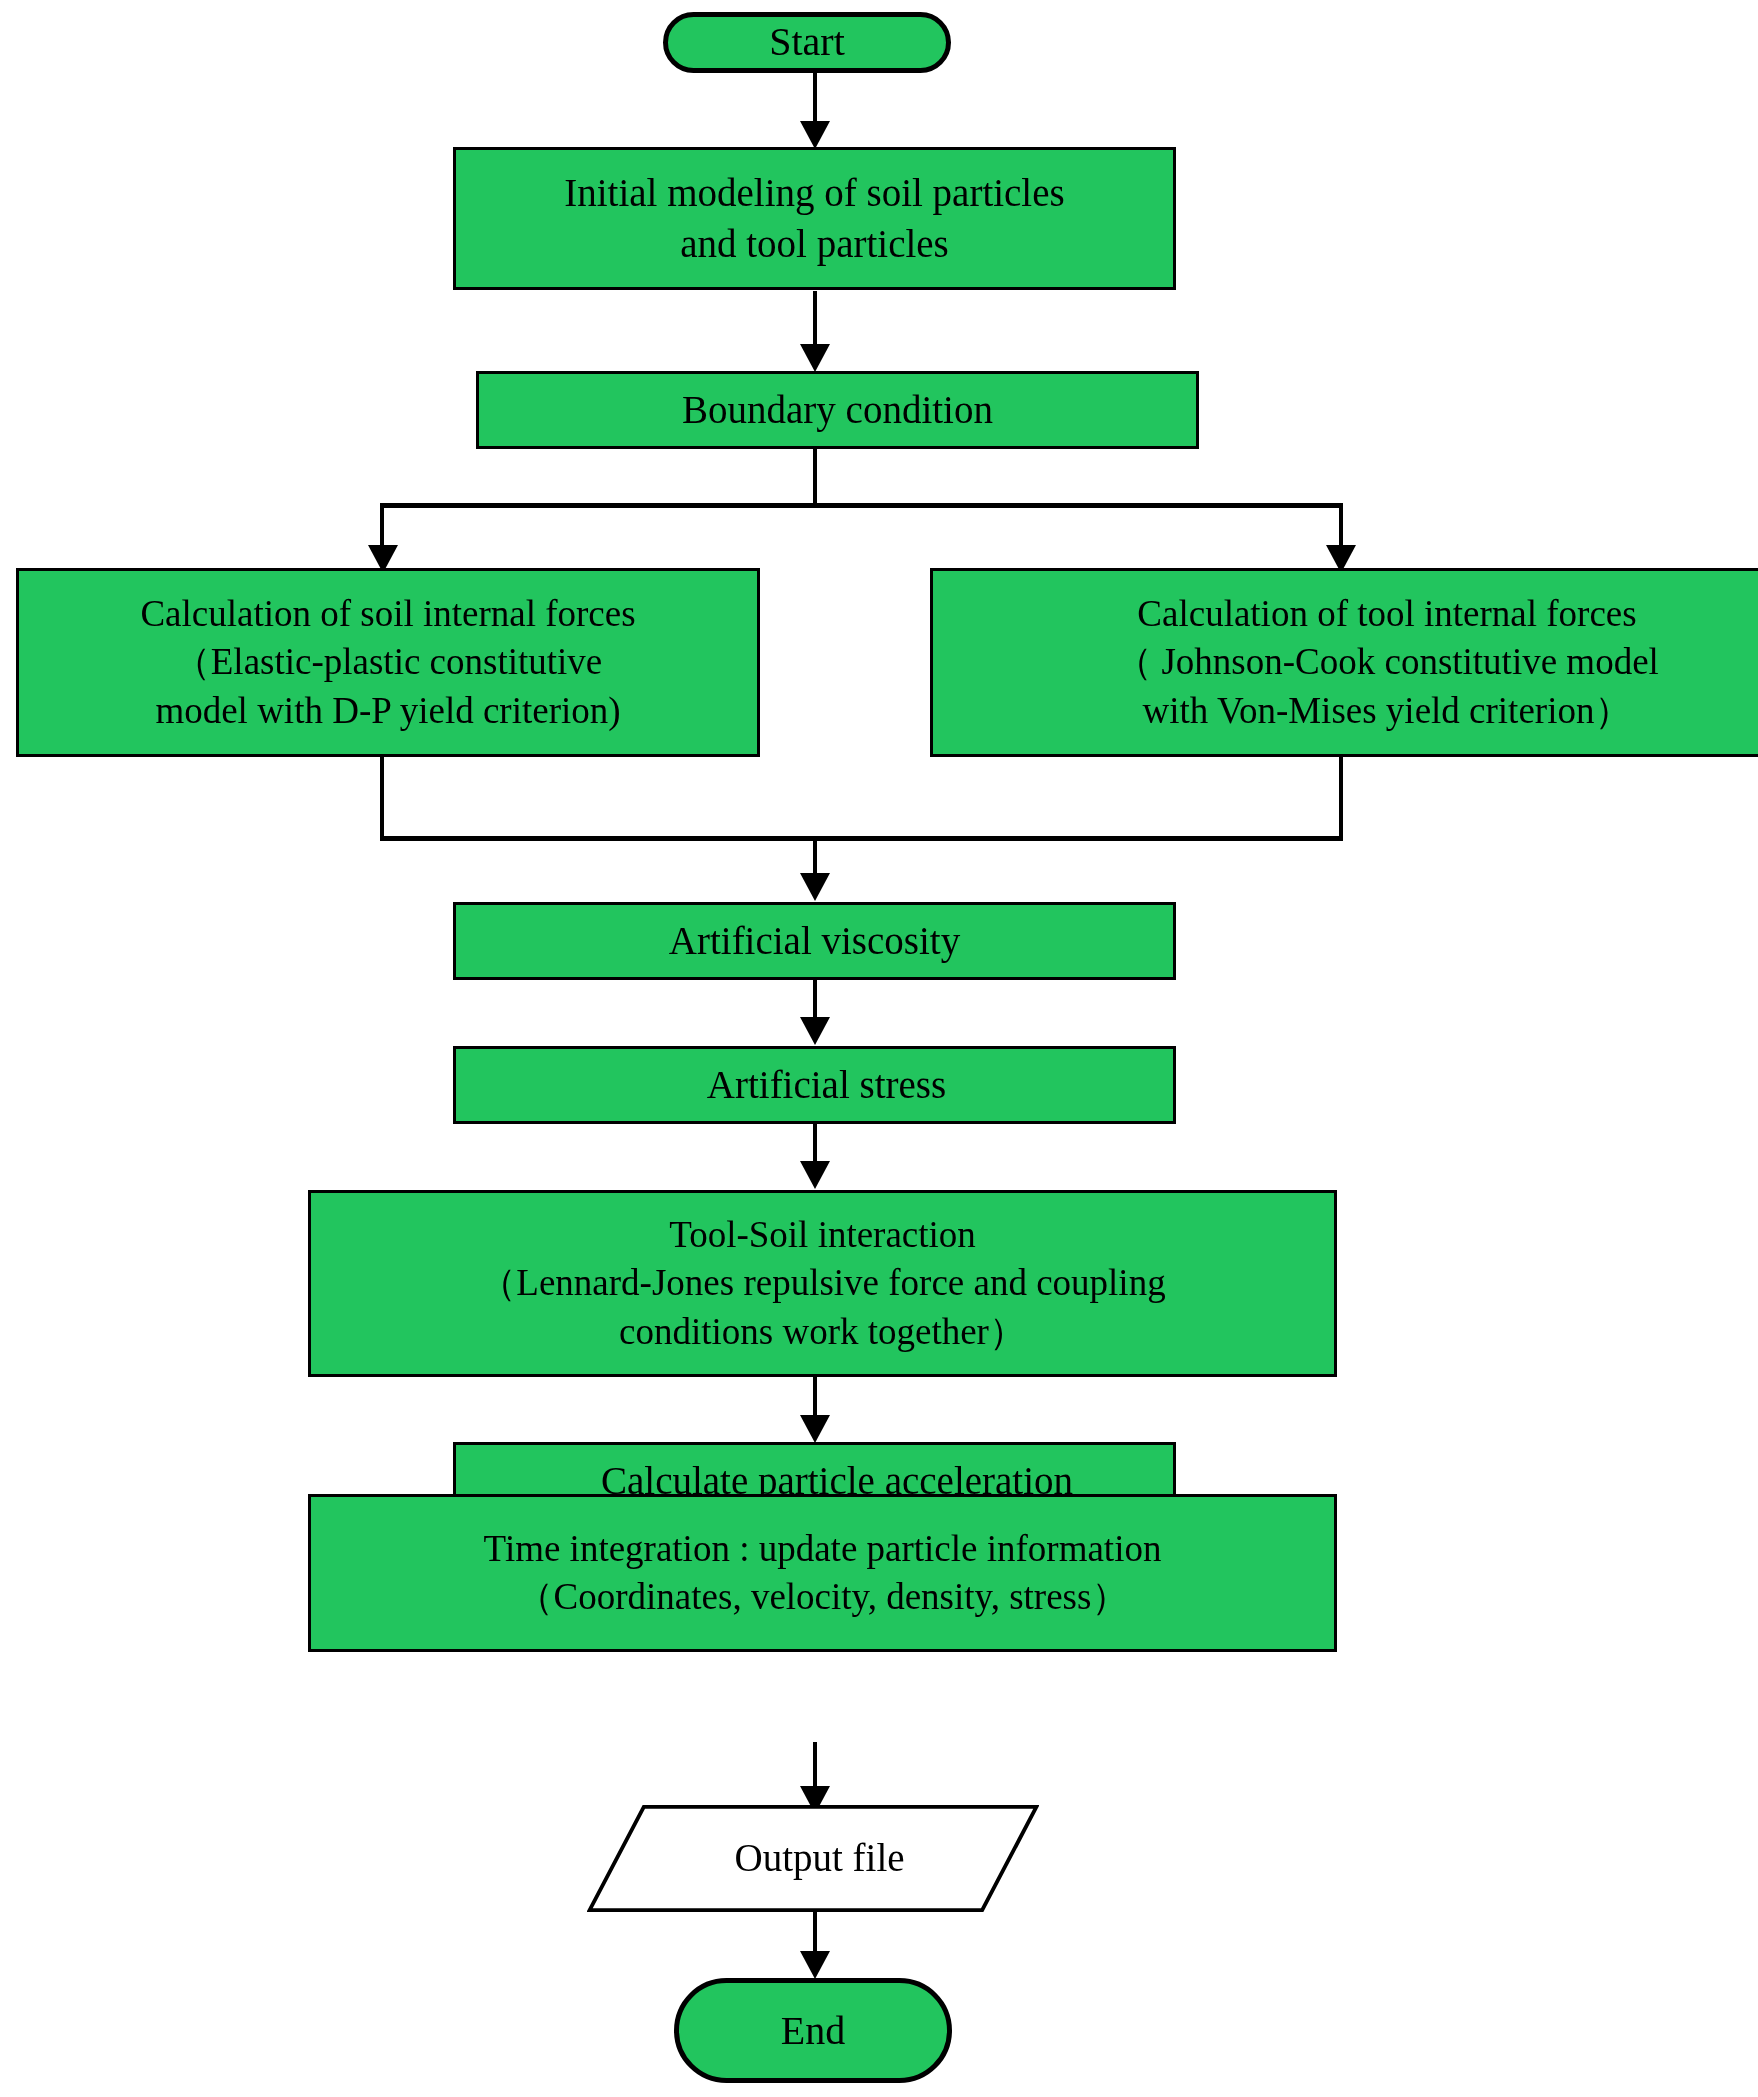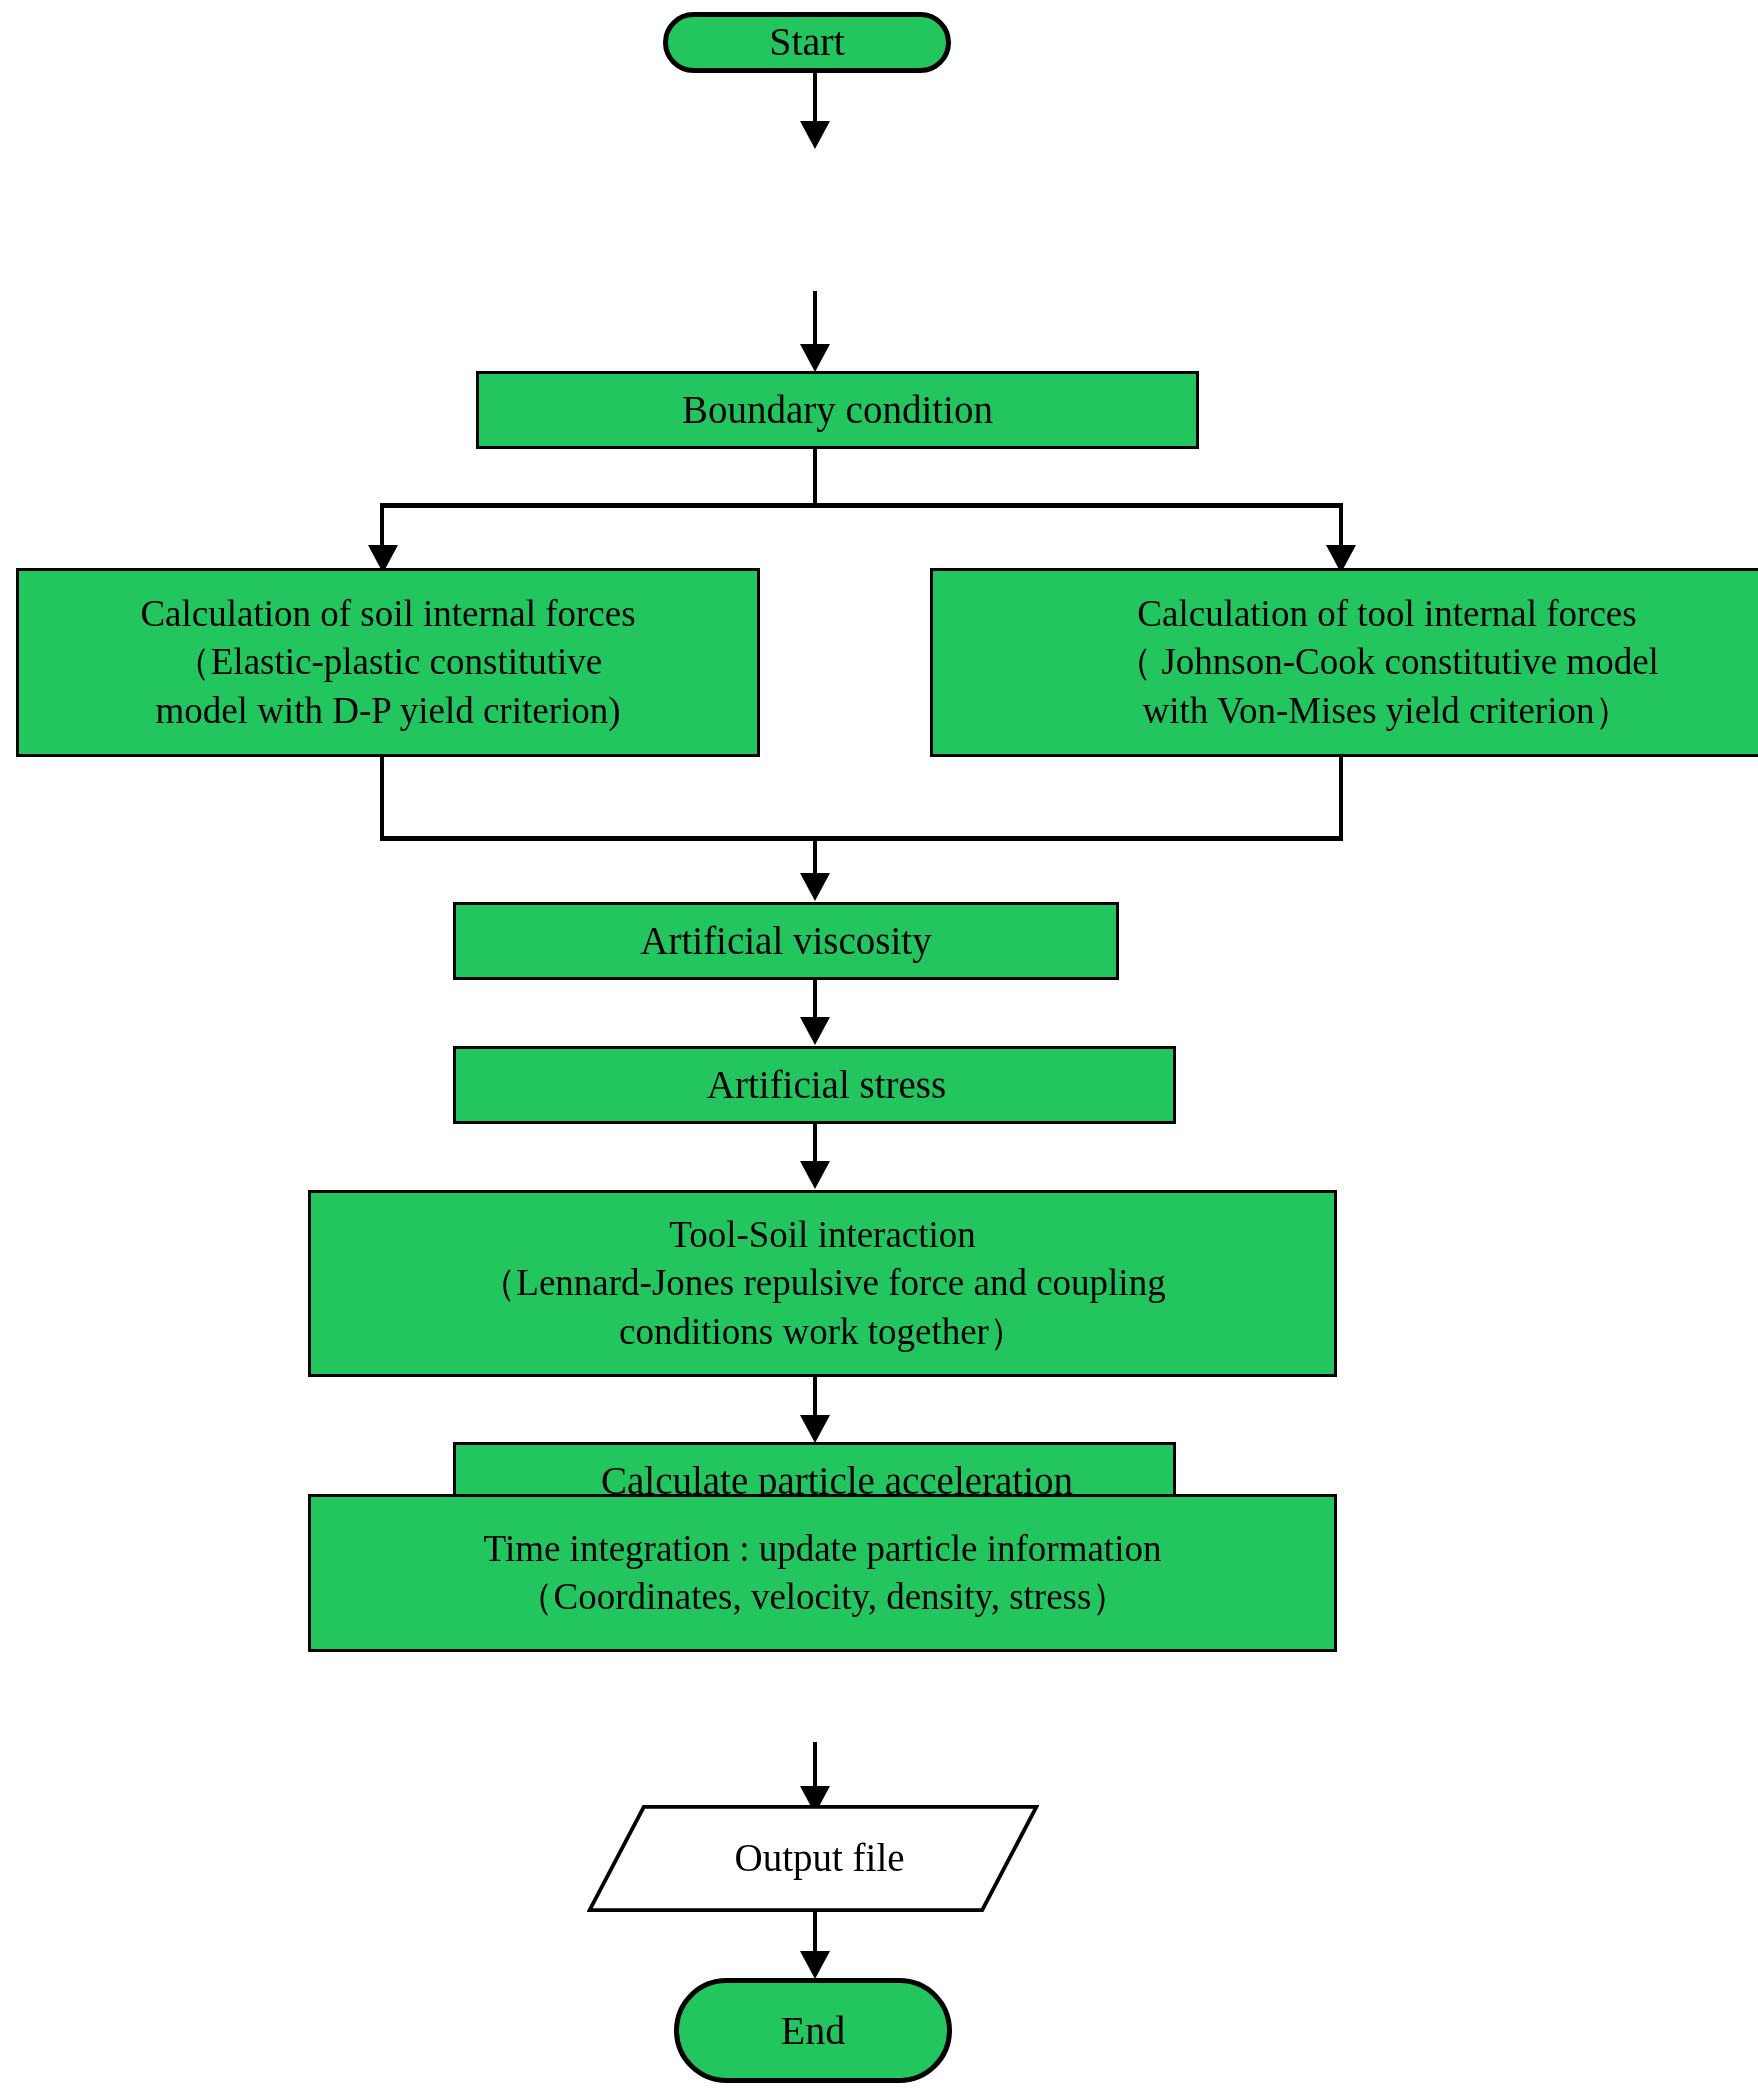--- a/index.html
+++ b/index.html
@@ -30,20 +30,24 @@
 <body>
 
 <div id="canvas">
 
   <div class="node term" style="left:663px;top:11.6px;width:288px;height:61px;">
     <span class="txt" style="font-size:40px;">Start</span>
   </div>
   <div class="vline" style="left:813px;top:73px;height:57px;"></div>
   <div class="arrow" style="left:800px;top:121px;"></div>
 
+  <div class="node proc" style="left:453px;top:147px;width:723px;height:143px;">
+    <span class="txt" style="font-size:39px;">Initial modeling of soil particles
+and tool particles</span>
+  </div>
   <div class="vline" style="left:813px;top:291px;height:62px;"></div>
   <div class="arrow" style="left:800px;top:344px;"></div>
 
   <div class="node proc" style="left:453px;top:371px;width:723px;height:78px;margin-left:23px;">
     <span class="txt" style="font-size:39px;">Boundary condition</span>
   </div>
 
   <div class="vline" style="left:813px;top:449px;height:58px;"></div>
   <div class="hline" style="left:380px;top:503px;width:962px;"></div>
   <div class="vline" style="left:380px;top:503px;height:50px;"></div>
@@ -62,21 +66,21 @@
 （ Johnson-Cook constitutive model
 with Von-Mises yield criterion）</span>
   </div>
 
   <div class="vline" style="left:380px;top:757px;height:84px;"></div>
   <div class="vline" style="left:1339px;top:757px;height:84px;"></div>
   <div class="hline" style="left:380px;top:836px;width:962px;"></div>
   <div class="vline" style="left:813px;top:836px;height:47px;"></div>
   <div class="arrow" style="left:800px;top:873px;"></div>
 
-  <div class="node proc" style="left:453px;top:902px;width:666px;height:78px;">
+  <div class="node proc" style="left:453px;top:902px;width:723px;height:78px;">
     <span class="txt" style="font-size:39px;">Artificial viscosity</span>
   </div>
   <div class="vline" style="left:813px;top:979px;height:47px;"></div>
   <div class="arrow" style="left:800px;top:1017px;"></div>
 
   <div class="node proc" style="left:453px;top:1046px;width:723px;height:78px;padding-left:24px;">
     <span class="txt" style="font-size:39px;">Artificial stress</span>
   </div>
   <div class="vline" style="left:813px;top:1124px;height:48px;"></div>
   <div class="arrow" style="left:800px;top:1161px;"></div>

